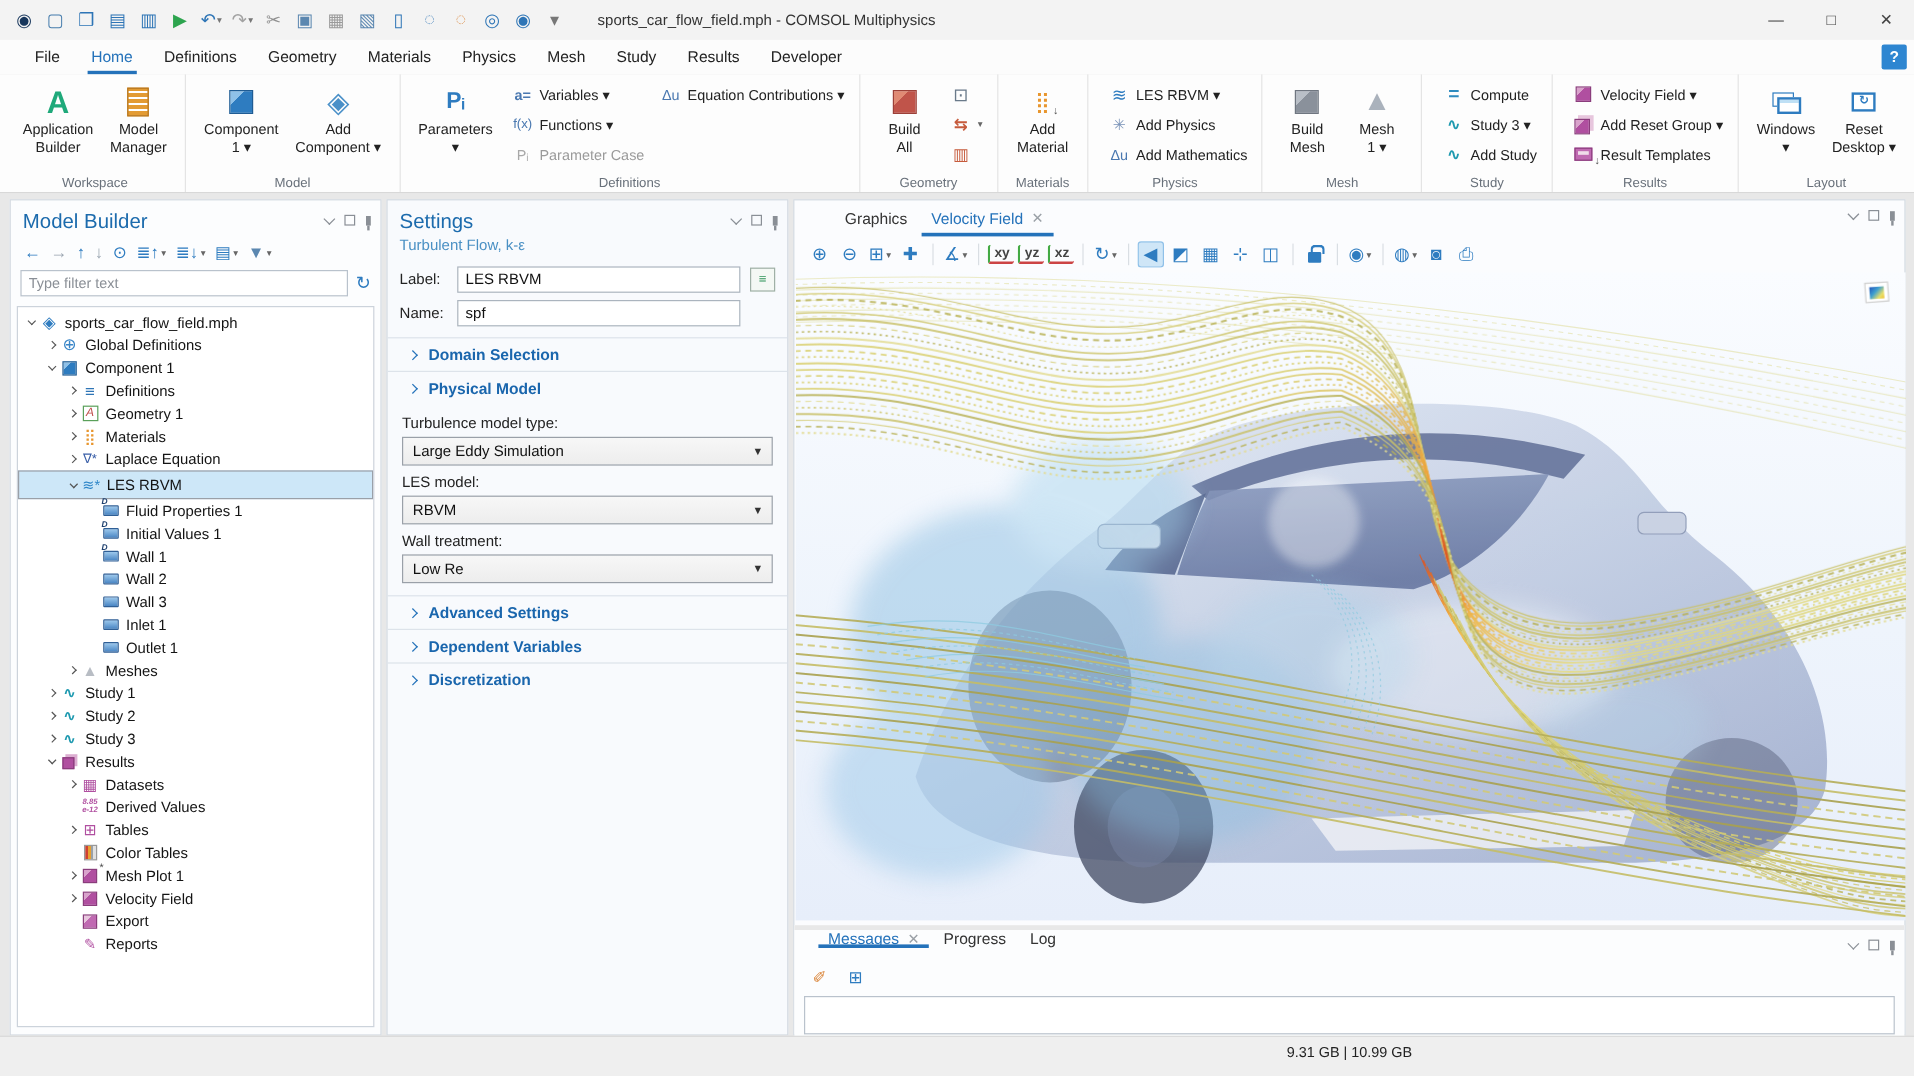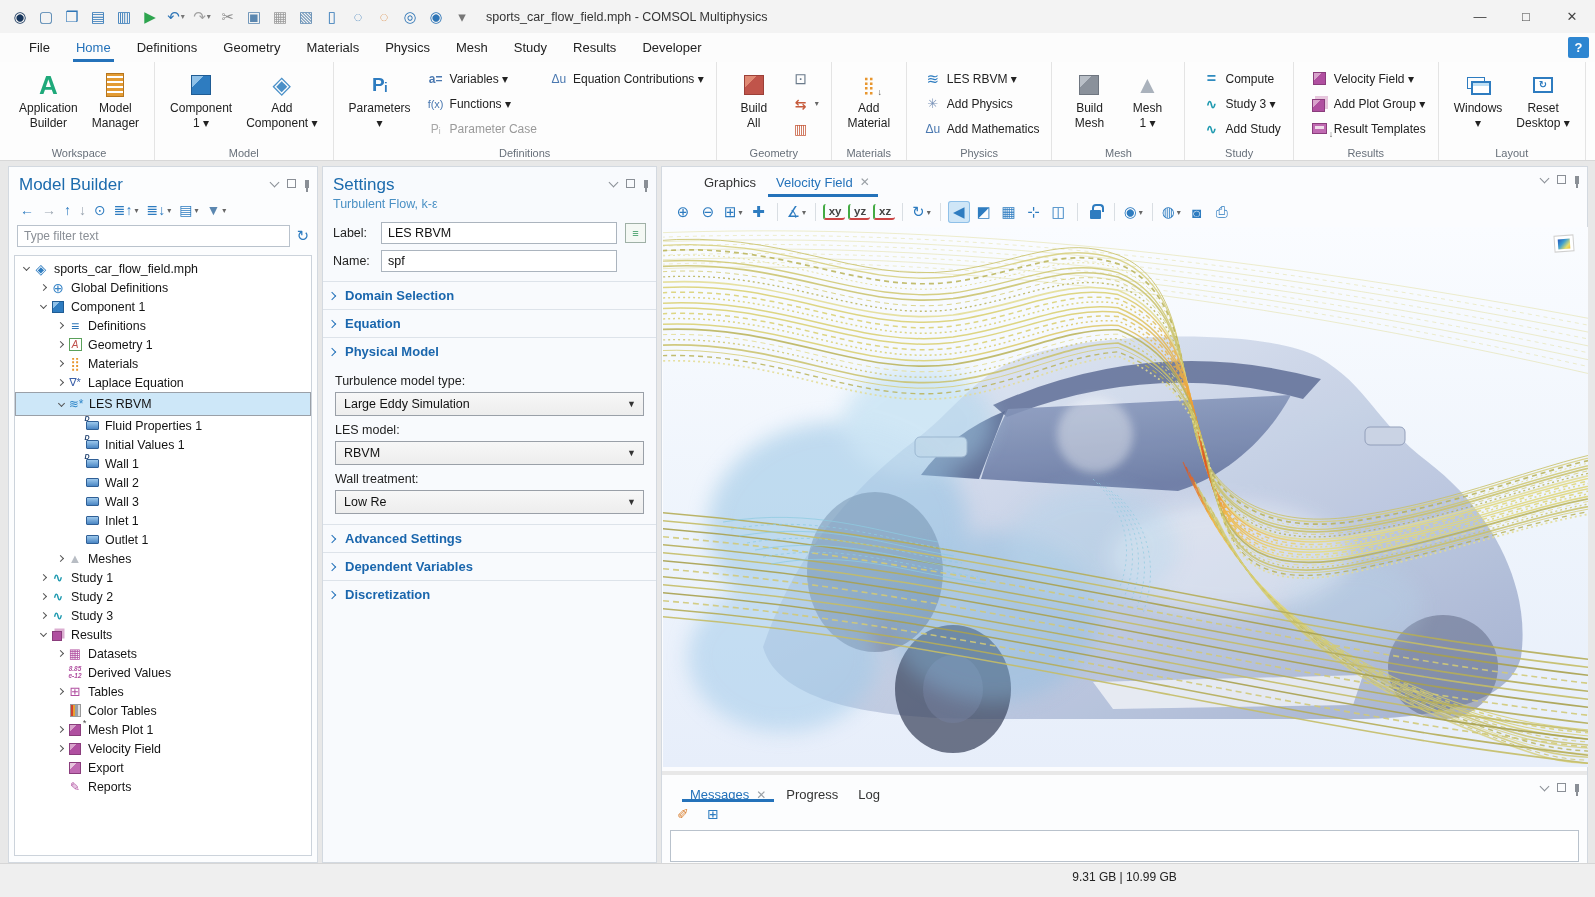--- a/index.html
+++ b/index.html
@@ -11,21 +11,21 @@
     font-size:12.5px; color:#1a1a1a;
     -webkit-font-smoothing:antialiased;
   }
   
   #titlebar { position:absolute; left:0; top:0; width:1595px; height:33px;
     background:#f3f3f3; display:flex; align-items:center; padding-left:8px; }
   .qat { display:flex; align-items:center; gap:2px; }
   .qat-btn { min-width:24px; height:24px; display:inline-flex; align-items:center; justify-content:center;
     font-size:15px; border-radius:3px; cursor:default; padding:0 2px; }
   .qat-btn .dd { font-size:8px; color:#777; margin-left:1px; }
-  #window-title { margin-left:12px; font-size:12.5px; color:#333; }
+  #window-title { margin-left:24px; font-size:12.5px; color:#333; }
   #win-controls { position:absolute; right:0; top:0; height:33px; display:flex; }
   .winc { width:46px; height:33px; display:flex; align-items:center; justify-content:center;
     font-size:13px; color:#444; }
   
   #menubar { position:absolute; left:0; top:33px; width:1595px; height:29px;
     background:#fcfcfc; display:flex; align-items:stretch; padding-left:16px; }
   .menu-item { padding:0 13px; display:flex; align-items:center; font-size:13px; color:#222;
     position:relative; }
   .menu-item.active { color:#2472ba; }
   .menu-item.active::after { content:""; position:absolute; left:10px; right:10px; bottom:0;
@@ -110,21 +110,21 @@
   .ti-stack { width:10px; height:10px; background:#b04fa0; border:1px solid #8a3d7c; box-shadow:2.5px -2.5px 0 0 #dcaed1; margin-left:-2px; margin-top:2px; }
   .ti-star::after { content:"*"; position:absolute; top:-4px; right:-3px; color:#444; font-size:9px; }
   
   #set-subtitle { font-size:12.5px; color:#4a90c4; padding:0 10px 8px 10px; }
   .field-row { display:flex; align-items:center; padding:3px 10px; gap:8px; }
   .field-row label { width:40px; font-size:12.5px; color:#222; }
   .field-row input { flex:1; height:22px; border:1px solid #abb4be; background:#fff; font-size:12.5px;
     padding:0 6px; color:#111; font-family:inherit; }
   #note-btn { width:21px; height:20px; border:1px solid #9fb0a6; background:#f4f8f4; color:#2f9458;
     display:flex; align-items:center; justify-content:center; font-size:11px; font-weight:bold; }
-  .sec { display:flex; align-items:center; height:28px; border-top:1px solid #dde3ea; padding:0 6px;
+  .sec { display:flex; align-items:center; height:28px; border-top:1px solid #dde3ea; padding:0 18px;
     gap:10px; margin-top:0px; background:transparent; }
   .schev { width:6px; height:6px; border-right:1.6px solid #2472ba; border-bottom:1.6px solid #2472ba; flex:none; }
   .schev.col { transform:rotate(-45deg); }
   .schev.exp { transform:rotate(45deg); margin-top:-2px; }
   .sec .slabel { color:#1a66ad; font-size:13px; font-weight:bold; }
   #turb-fields { padding:2px 12px 10px 12px; }
   .fcaption { font-size:12.5px; color:#222; margin:7px 0 4px 0; }
   .sel { height:24px; border:1px solid #9aa0a8; background:linear-gradient(#f7f7f7,#ededed);
     display:flex; align-items:center; padding:0 8px; position:relative; }
   .sel .seltext { font-size:12.5px; color:#111; }
@@ -150,21 +150,21 @@
     border:2px solid #2e7cc0; border-bottom:none; border-radius:4px 4px 0 0; }
   #viewport { position:absolute; left:1px; top:60px; width:925px; height:540px; overflow:hidden;
     background:linear-gradient(180deg,#fafcff 0%,#eef4fc 55%,#e7eefa 100%); }
   #legend-mini { position:absolute; right:14px; top:8px; width:20px; height:17px; background:#fff;
     border:1px solid #cfcfcf; transform:rotate(-4deg); display:flex; align-items:center; justify-content:center; }
   #legend-mini i { display:block; width:12px; height:10px;
     background:linear-gradient(135deg,#2255bb 0%,#3fa0d0 40%,#e8e06a 75%,#f0c030 100%); }
   
   #msg-panel { position:absolute; left:0px; top:604px; width:925px; height:92px; background:#fcfdfe;
     border-top:4px solid #e8e8e8; }
-  #msg-tabs { display:flex; align-items:flex-end; height:27px; padding-left:18px; }
+  #msg-tabs { display:flex; align-items:flex-start; height:27px; padding-left:18px; }
   #msg-toolbar { display:flex; align-items:center; height:24px; padding-left:10px; gap:8px; }
   #msg-box { position:absolute; left:8px; right:8px; top:55px; height:32px; background:#fff; border:1px solid #b9c2cc; }
   
   #statusbar { position:absolute; left:0; top:863px; width:1595px; height:34px; background:#efefef;
     border-top:1px solid #d6d6d6; }
   #status-mem { position:absolute; left:661px; width:927px; top:6px; text-align:center; font-size:12px; color:#222; }
 </style>
 </head>
 <body>
 
@@ -428,21 +428,21 @@
         <div class="rsmall">
           <span class="ric-s">
             <span class="cube" style="width: 13px; height: 13px; background: linear-gradient(135deg, rgb(217, 163, 204) 0px, rgb(217, 163, 204) 32%, rgb(176, 79, 160) 32%); border-color: rgb(138, 61, 124);"></span>
           </span>
           <span>Velocity Field ▾</span>
         </div>
         <div class="rsmall">
           <span class="ric-s">
             <span class="stackic"></span>
           </span>
-          <span>Add Plot Group ▾</span>
+          <span>Add Reset Group ▾</span>
         </div>
         <div class="rsmall">
           <span class="ric-s">
             <span class="screenic">
               <span class="mini-arrow">↓</span>
             </span>
           </span>
           <span>Result Templates</span>
         </div>
       </div>
@@ -735,24 +735,20 @@
   </div>
   <div class="field-row" style="padding-right:39px;">
     <label>Name:</label>
     <input value="spf" style="">
   </div>
   <div id="sections-spacer"></div>
   <div id="sections-before">
       <div class="sec">
         <span class="schev col"></span>
         <span class="slabel">Domain Selection</span>
-      </div>
-      <div class="sec">
-        <span class="schev col"></span>
-        <span class="slabel">Equation</span>
       </div>
       <div class="sec">
         <span class="schev col"></span>
         <span class="slabel">Physical Model</span>
       </div>
     </div>
   <div id="turb-fields">
       <div class="fcaption">Turbulence model type:</div>
       <div class="sel">
         <span class="seltext">Large Eddy Simulation</span>

